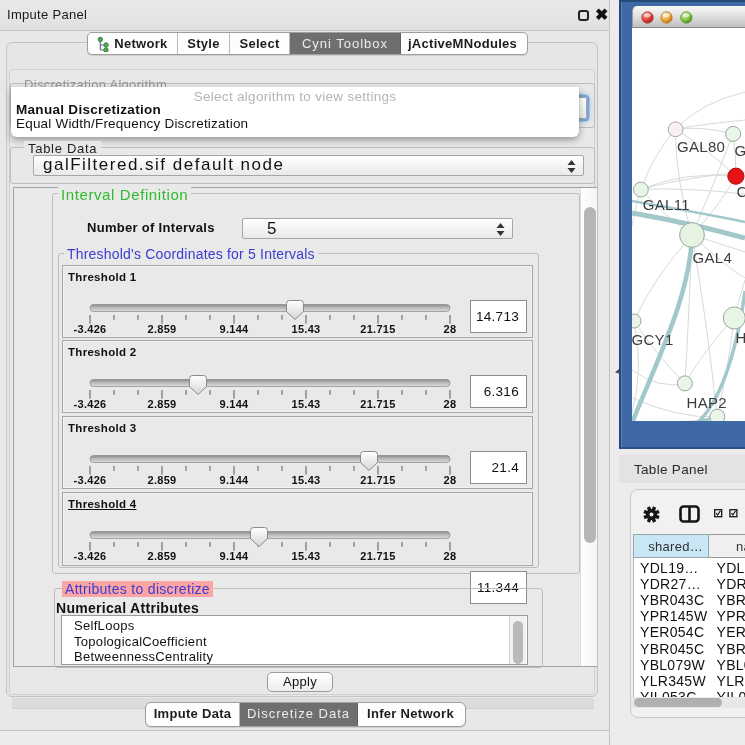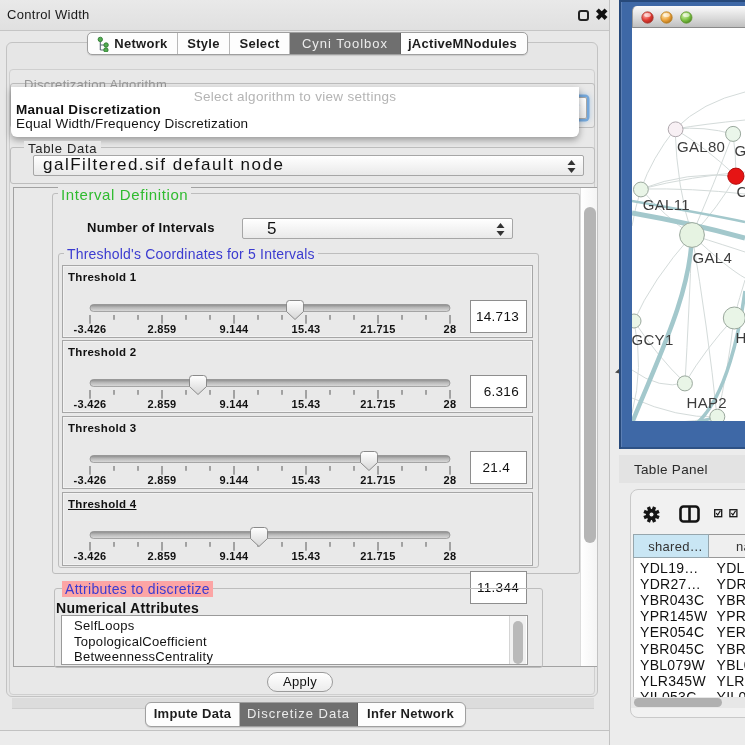--- a/index.html
+++ b/index.html
@@ -13,21 +13,21 @@
   .seg{display:inline-block;height:100%;box-sizing:border-box;text-align:center;
     font-size:13px;font-weight:bold;color:#1d1d1d;border-right:1px solid #b9b9b9;}
   .seg.dark{background:#6f6f6f;color:#ececec;border-right:1px solid #5f5f5f;font-weight:normal;letter-spacing:1px;}
 </style></head>
 <body>
 <div id="stage">
 
   <div class="abs" style="left:0;top:0;width:609px;height:745px;background:#e8e8e8;border-right:1px solid #c2c2c2;"></div>
 
   <div class="abs" style="left:0;top:0;width:609px;height:30px;background:linear-gradient(#e9e9e9,#e0e0e0);border-bottom:1px solid #c5c5c5;"></div>
-  <div class="abs" style="left:7px;top:7px;font-size:13px;color:#1a1a1a;">Control Width</div>
+  <div class="abs" style="left:7px;top:7px;font-size:13px;color:#1a1a1a;">Impute Panel</div>
   <div class="abs" style="left:578px;top:10px;width:7px;height:7px;border:2px solid #222;border-radius:3px;"></div>
   <div class="abs" style="left:595px;top:5px;font-size:16px;font-weight:bold;color:#111;">✖</div>
 
   <div class="abs" style="left:6px;top:42px;width:592px;height:655px;background:#e6e6e6;border:1px solid #c3c3c3;border-radius:6px;box-sizing:border-box;"></div>
   <div class="abs" style="left:9px;top:69px;width:586px;height:626px;background:#e8e8e8;border:1px solid #cfcfcf;border-radius:4px;box-sizing:border-box;"></div>
 
   <div class="abs" style="left:87px;top:32px;width:439px;height:21px;background:#fdfdfd;border:1px solid #9f9f9f;border-radius:5px;overflow:hidden;white-space:nowrap;box-shadow:0 1px 1px rgba(0,0,0,0.12);">
     <div class="seg" style="width:90px;line-height:21px;"><svg width="13" height="17" style="vertical-align:-4px" viewBox="0 0 13 17">
           <path d="M3.3 6.2 L3.3 15 M3.3 10 L7 10 M3.3 15 L6.6 15" stroke="#5d6b78" stroke-width="1.1" fill="none"></path>
           <circle cx="3.3" cy="4.4" r="2.2" fill="#53ad50" stroke="#2f7a33" stroke-width="0.9"></circle>
@@ -178,21 +178,21 @@
         <line x1="388" y1="50" x2="388" y2="58.7"></line>
       </g>
 <path transform="translate(307,35.5)" d="M -5.5 0 L 5.5 0 Q 8.5 0 8.5 3 L 8.5 11 L 0 19 L -8.5 11 L -8.5 3 Q -8.5 0 -5.5 0 Z" fill="url(#thm)" stroke="#8a8a8a"></path>
 </svg>
 <span style="position:absolute;left:60px;top:474px;width:60px;text-align:center;font-size:11px;font-weight:bold;color:#111;">-3.426</span>
     <span style="position:absolute;left:132px;top:474px;width:60px;text-align:center;font-size:11px;font-weight:bold;color:#111;">2.859</span>
     <span style="position:absolute;left:204px;top:474px;width:60px;text-align:center;font-size:11px;font-weight:bold;color:#111;">9.144</span>
     <span style="position:absolute;left:276px;top:474px;width:60px;text-align:center;font-size:11px;font-weight:bold;color:#111;">15.43</span>
     <span style="position:absolute;left:348px;top:474px;width:60px;text-align:center;font-size:11px;font-weight:bold;color:#111;">21.715</span>
     <span style="position:absolute;left:420px;top:474px;width:60px;text-align:center;font-size:11px;font-weight:bold;color:#111;">28</span>
-<div class="abs" style="left:470px;top:451px;width:57px;height:33px;background:#fff;border:1px solid #8e8e8e;box-sizing:border-box;text-align:right;line-height:31px;padding-right:16px;font-size:13.5px;color:#111;">21.4</div>
+<div class="abs" style="left:470px;top:451px;width:57px;height:33px;background:#fff;border:1px solid #8e8e8e;box-sizing:border-box;text-align:right;line-height:31px;padding-right:7px;font-size:13.5px;color:#111;">21.4</div>
 
 <div class="abs" style="left:62px;top:492px;width:471px;height:74px;border:1px solid #a6a6a6;box-shadow:inset 0 0 0 1px #f2f2f2;box-sizing:border-box;"></div>
 <div class="abs" style="left:68px;top:498px;font-size:11.5px;font-weight:bold;color:#111;text-decoration:underline;">Threshold 4</div>
 <svg class="abs" style="left:62px;top:492px;" width="471" height="74" viewBox="0 0 471 74">
 <rect x="28" y="39.5" width="360" height="7" rx="3.5" fill="url(#trk)" stroke="#8a8a8a" stroke-width="0.7"></rect>
 <g stroke="#5a5a5a" stroke-width="1">
         <line x1="28" y1="50" x2="28" y2="58.7"></line>
         <line x1="52" y1="50" x2="52" y2="54.8"></line>
         <line x1="76" y1="50" x2="76" y2="54.8"></line>
         <line x1="100" y1="50" x2="100" y2="58.7"></line>
@@ -221,21 +221,21 @@
 
   <div class="grp" style="left:54px;top:588px;width:487px;height:78px;"></div>
   <div class="abs" style="left:62px;top:581px;font-size:14px;color:#3b3bd0;background:#fca5a5;padding:0 3px;letter-spacing:0.3px;">Attributes to discretize</div>
   <div class="abs" style="left:56px;top:600px;font-size:14px;font-weight:bold;color:#111;">Numerical Attributes</div>
   <div class="abs" style="left:61px;top:615px;width:467px;height:50px;background:#ffffff;border:1px solid #9a9a9a;box-sizing:border-box;overflow:hidden;">
     <div style="position:absolute;left:12px;top:2px;font-size:13px;color:#111;line-height:15.6px;">SelfLoops<br>TopologicalCoefficient<br>BetweennessCentrality</div>
     <div style="position:absolute;right:1px;top:0;width:16px;height:49px;background:#f1f1f1;border-left:1px solid #d5d5d5;"></div>
     <div style="position:absolute;right:4px;top:5px;width:10px;height:43px;background:#b9b9b9;border-radius:5px;"></div>
   </div>
 
-  <div class="abs" style="left:267px;top:672px;width:66px;height:20px;background:linear-gradient(#ffffff,#ececec);border:1px solid #9b9b9b;border-radius:10px;box-sizing:border-box;text-align:center;font-size:13px;line-height:18px;color:#111;">Apply</div>
+  <div class="abs" style="left:267px;top:672px;width:66px;height:20px;background:linear-gradient(#ffffff,#ececec);border:1px solid #9b9b9b;border-radius:5px;box-sizing:border-box;text-align:center;font-size:13px;line-height:18px;color:#111;">Apply</div>
 
   <div class="abs" style="left:12px;top:698px;width:582px;height:10px;background:#dcdcdc;border-bottom:1px solid #cfcfcf;"></div>
   <div class="abs" style="left:0px;top:730px;width:609px;height:15px;background:#ececec;border-top:1px solid #c2c2c2;"></div>
 
   <div class="abs" style="left:145px;top:702px;width:319px;height:23px;background:#fdfdfd;border:1px solid #9f9f9f;border-radius:6px;overflow:hidden;white-space:nowrap;box-shadow:0 1px 1px rgba(0,0,0,0.12);">
     <div class="seg" style="width:94px;line-height:22px;">Impute Data</div><div class="seg dark" style="width:118px;line-height:22px;">Discretize Data</div><div class="seg" style="width:105px;line-height:22px;border-right:none;">Infer Network</div>
   </div>
 
   <div class="abs" style="left:610px;top:0;width:135px;height:745px;background:#ececec;"></div>
 

